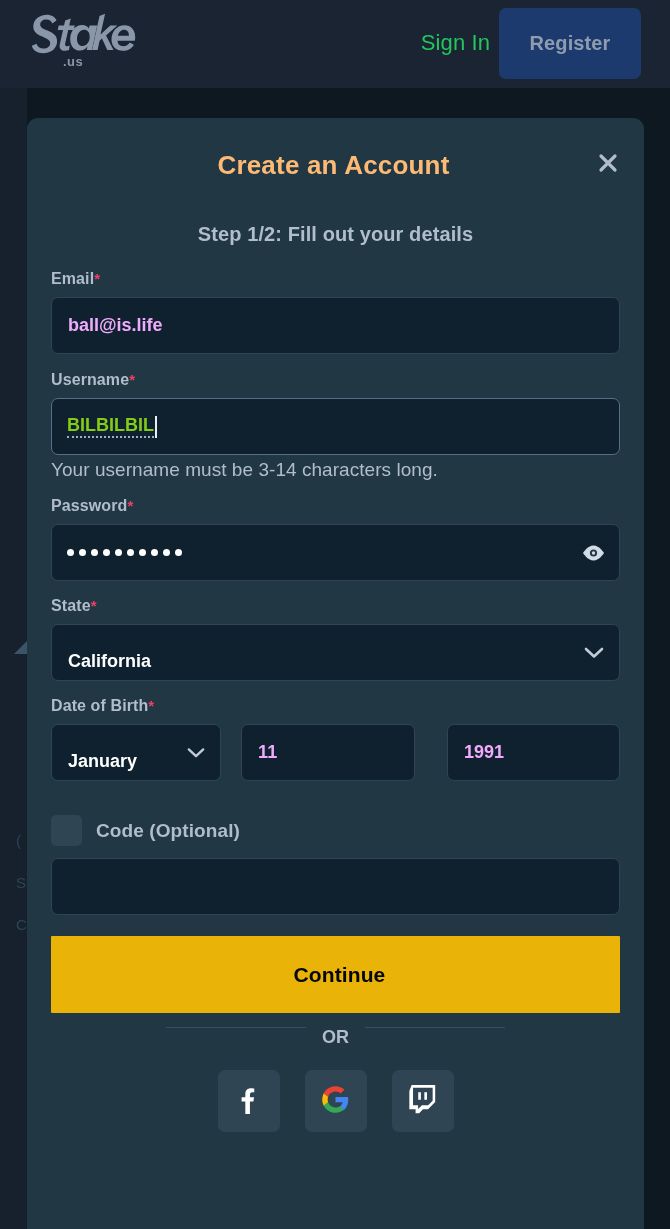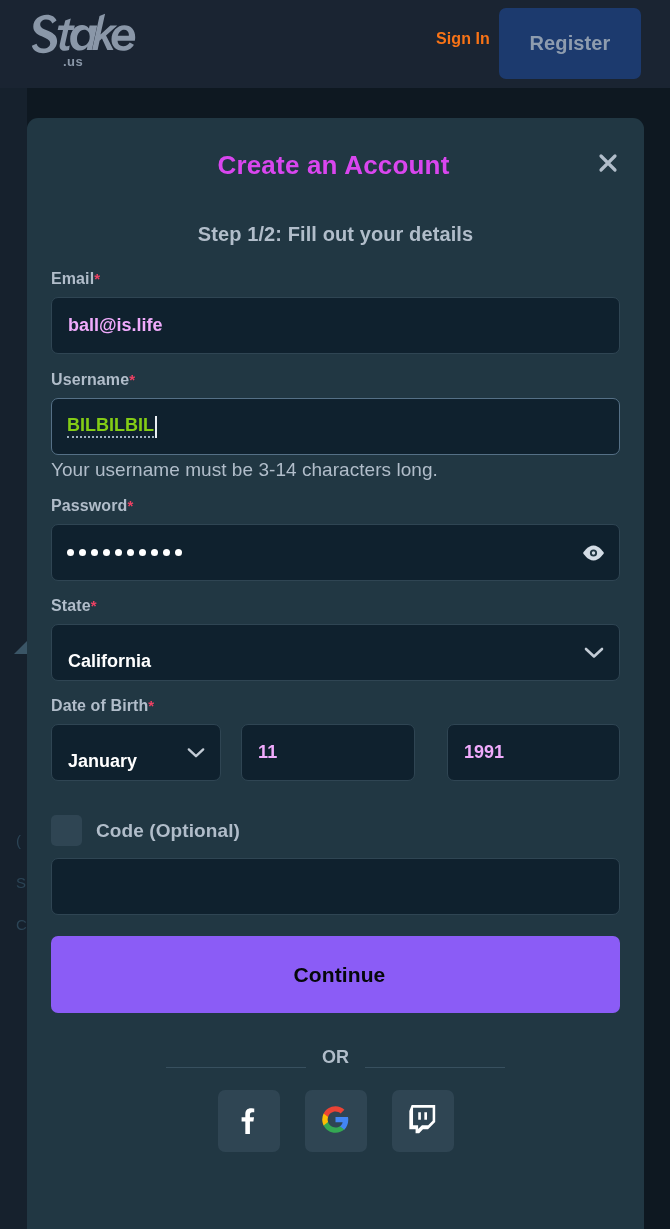--- a/index.html
+++ b/index.html
@@ -67,23 +67,23 @@
     width: 120px;
     height: 70px;
     color: #8a97a8;
   }
   .logo svg { display: block; }
 
   .signin-link {
     position: absolute;
     right: 180px;
     top: 30px;
-    font-size: 16px;
-    font-weight: bold;
-    color: #f97316;
+    font-size: 22px;
+    font-weight: normal;
+    color: #22c55e;
     letter-spacing: .1px;
     cursor: pointer;
     background: none;
     border: none;
     font-family: "Liberation Sans", sans-serif;
   }
 
   .register-btn {
     position: absolute;
     right: 29px;
@@ -114,21 +114,21 @@
     padding: 0 24px;
   }
 
   .modal-title {
     position: absolute;
     left: 0; right: 4px;
     top: 32px;
     text-align: center;
     font-size: 26px;
     font-weight: bold;
-    color: #d946ef;
+    color: #fdba74;
     letter-spacing: .2px;
   }
 
   .close-btn {
     position: absolute;
     right: 19px;
     top: 28px;
     width: 34px;
     height: 34px;
     background: none;
@@ -305,38 +305,38 @@
   .checkbox-label {
     font-size: 19px;
     font-weight: bold;
     color: #b1bdca;
     letter-spacing: .1px;
   }
 
   .continue-btn {
     width: 100%;
     height: 77px;
-    background: #8b5cf6;
+    background: #eab308;
     border: none;
-    border-radius: 7px;
+    border-radius: 1px;
     color: #05080a;
     font-size: 21px;
     font-weight: bold;
     font-family: "Liberation Sans", sans-serif;
     cursor: pointer;
     letter-spacing: .1px;
     padding-left: 8px;
   }
 
   .or-row {
     display: flex;
-    align-items: flex-end;
+    align-items: flex-start;
     justify-content: center;
     gap: 16px;
-    margin-top: 34px;
+    margin-top: 14px;
   }
   .or-line {
     width: 140px;
     height: 1px;
     background: #38505f;
   }
   .or-text {
     font-size: 18px;
     font-weight: bold;
     color: #b1bdca;

